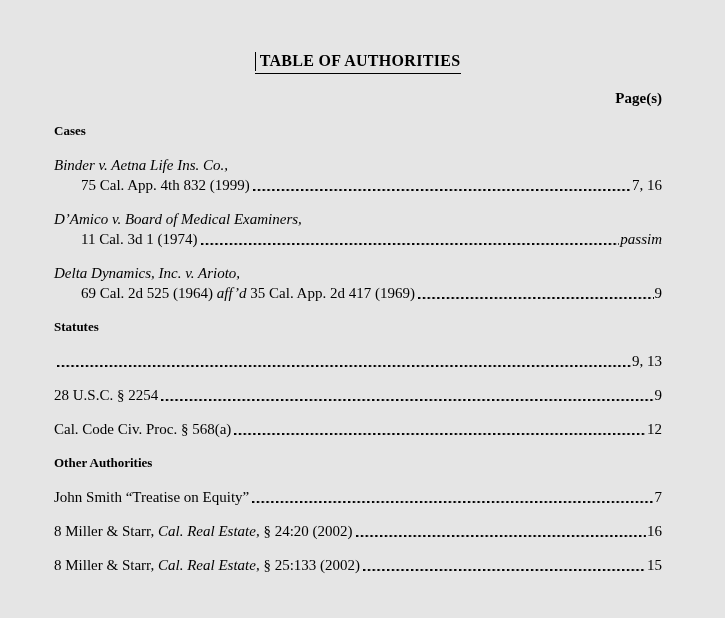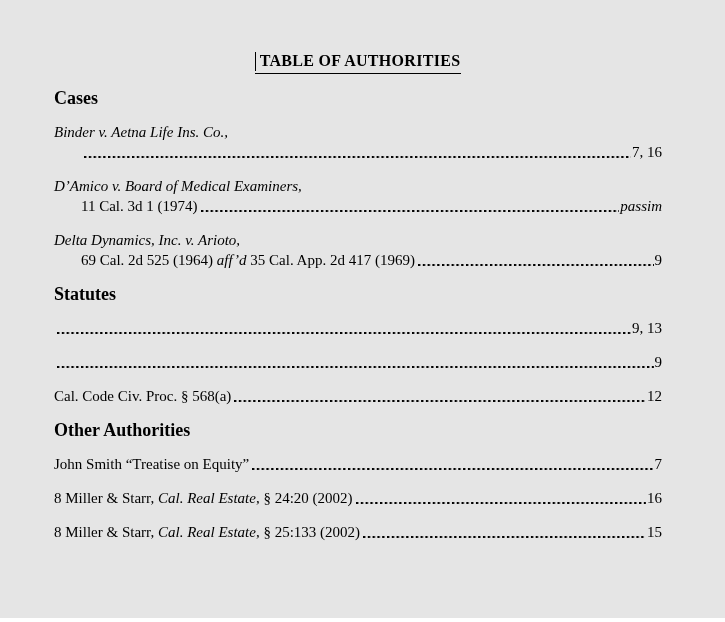--- a/index.html
+++ b/index.html
@@ -32,21 +32,21 @@
   }
   .title { font-weight: bold; font-size: 16px; letter-spacing: 0.3px; }
   .pages-header {
     text-align: right;
     font-weight: bold;
     line-height: 20px;
     margin-bottom: 13px;
   }
   .section-heading {
     font-weight: bold;
-    font-size: 18px;
+    font-size: 13px;
     line-height: 20px;
     margin: 0 0 14px 0;
   }
   .entry { margin-bottom: 14px; }
   .cite-line {
     display: flex;
     align-items: baseline;
     line-height: 20px;
   }
   .cite-line.indent { padding-left: 27px; }
@@ -64,27 +64,29 @@
   }
   .pagenum { white-space: nowrap; }
 </style>
 </head>
 <body>
 
 <div class="doc">
   <div class="title-line">
     <span class="title-wrap"><span class="caret"></span><span class="title">TABLE OF AUTHORITIES</span></span>
   </div>
+  <div class="pages-header">Page(s)</div>
   <div id="toc-sections">
       <div class="section-heading">Cases</div>
       <div class="entry">
         <div class="cite-line">
           <span class="cite-text"><span class="it">Binder v. Aetna Life Ins. Co.,</span></span>
         </div>
         <div class="cite-line indent">
+          <span class="cite-text"><span class="rm">75 Cal. App. 4th 832 (1999)</span></span>
           <span class="dots"></span>
           <span class="pagenum">7, 16</span>
         </div>
       </div>
       <div class="entry">
         <div class="cite-line">
           <span class="cite-text"><span class="it">D’Amico v. Board of Medical Examiners,</span></span>
         </div>
         <div class="cite-line indent">
           <span class="cite-text"><span class="rm">11 Cal. 3d 1 (1974)</span></span>
@@ -104,20 +106,21 @@
       </div>
       <div class="section-heading">Statutes</div>
       <div class="entry">
         <div class="cite-line">
           <span class="dots"></span>
           <span class="pagenum">9, 13</span>
         </div>
       </div>
       <div class="entry">
         <div class="cite-line">
+          <span class="cite-text"><span class="rm">28 U.S.C. § 2254</span></span>
           <span class="dots"></span>
           <span class="pagenum">9</span>
         </div>
       </div>
       <div class="entry">
         <div class="cite-line">
           <span class="cite-text"><span class="rm">Cal. Code Civ. Proc. § 568(a)</span></span>
           <span class="dots"></span>
           <span class="pagenum">12</span>
         </div>

